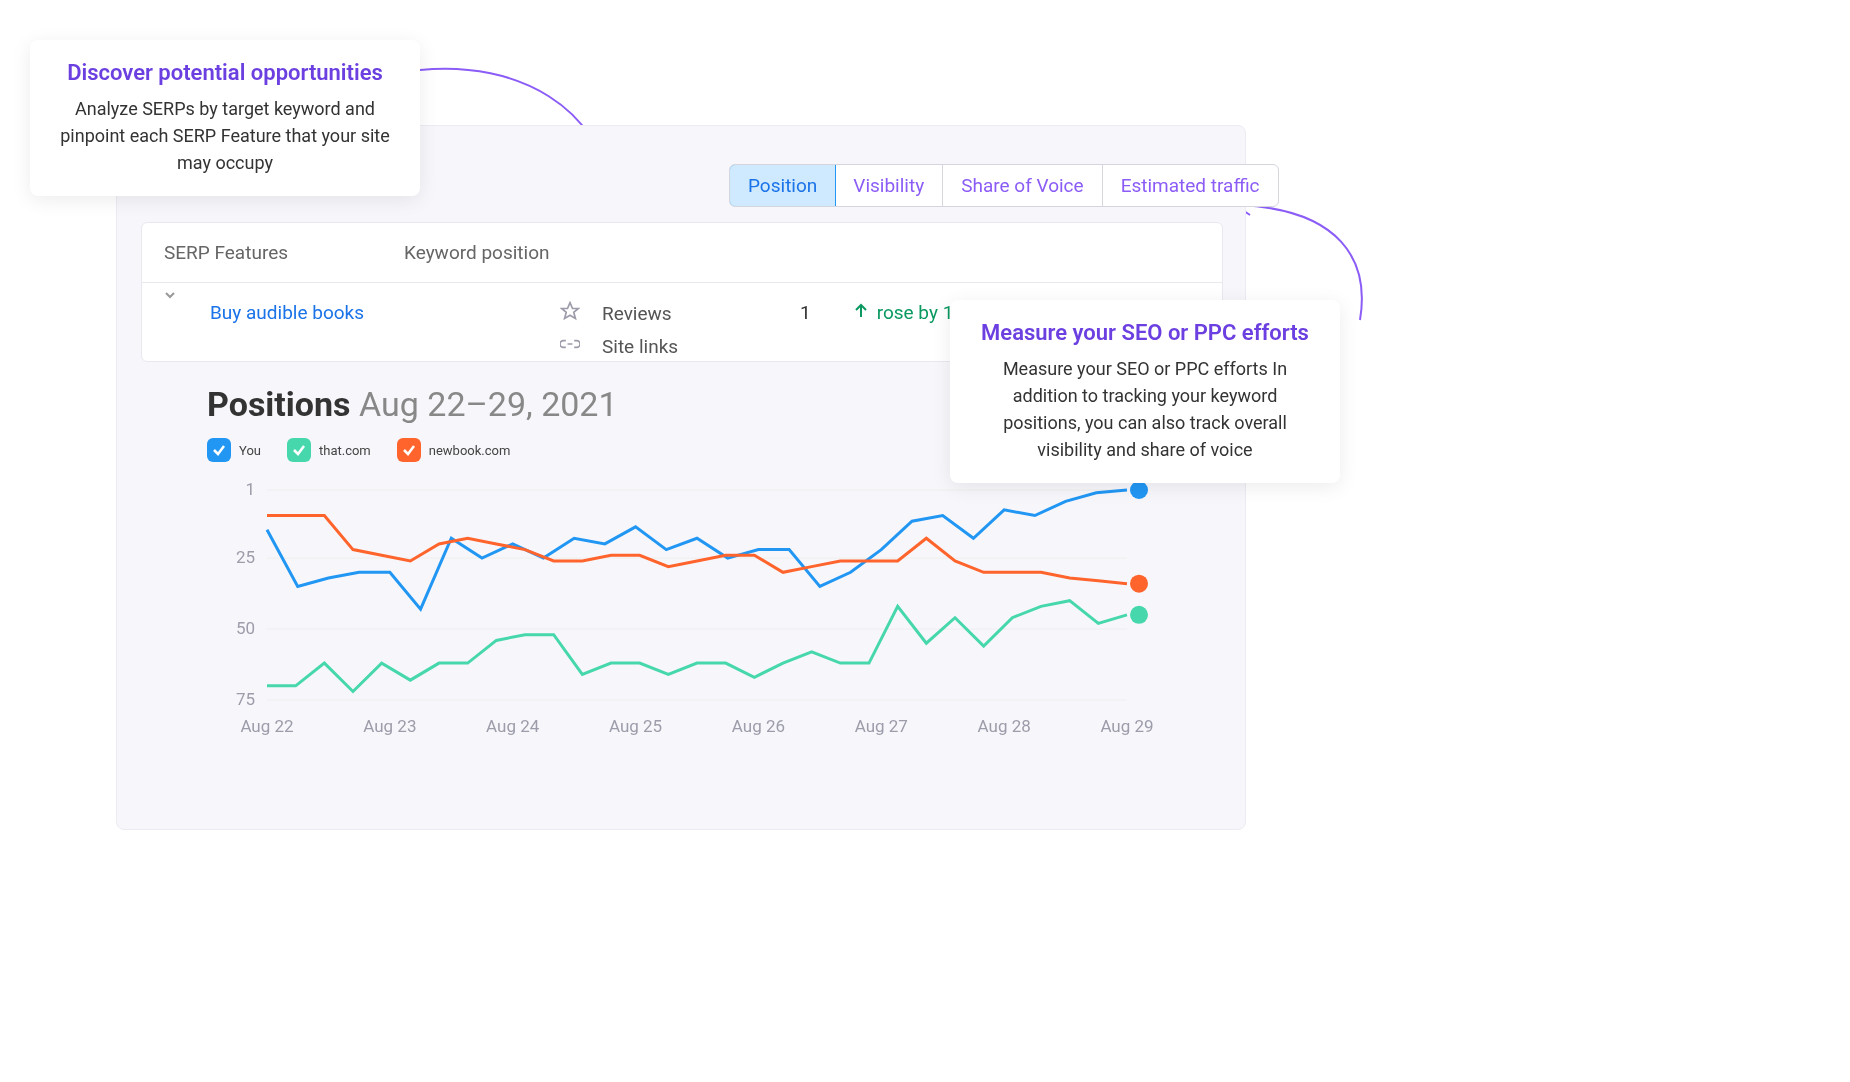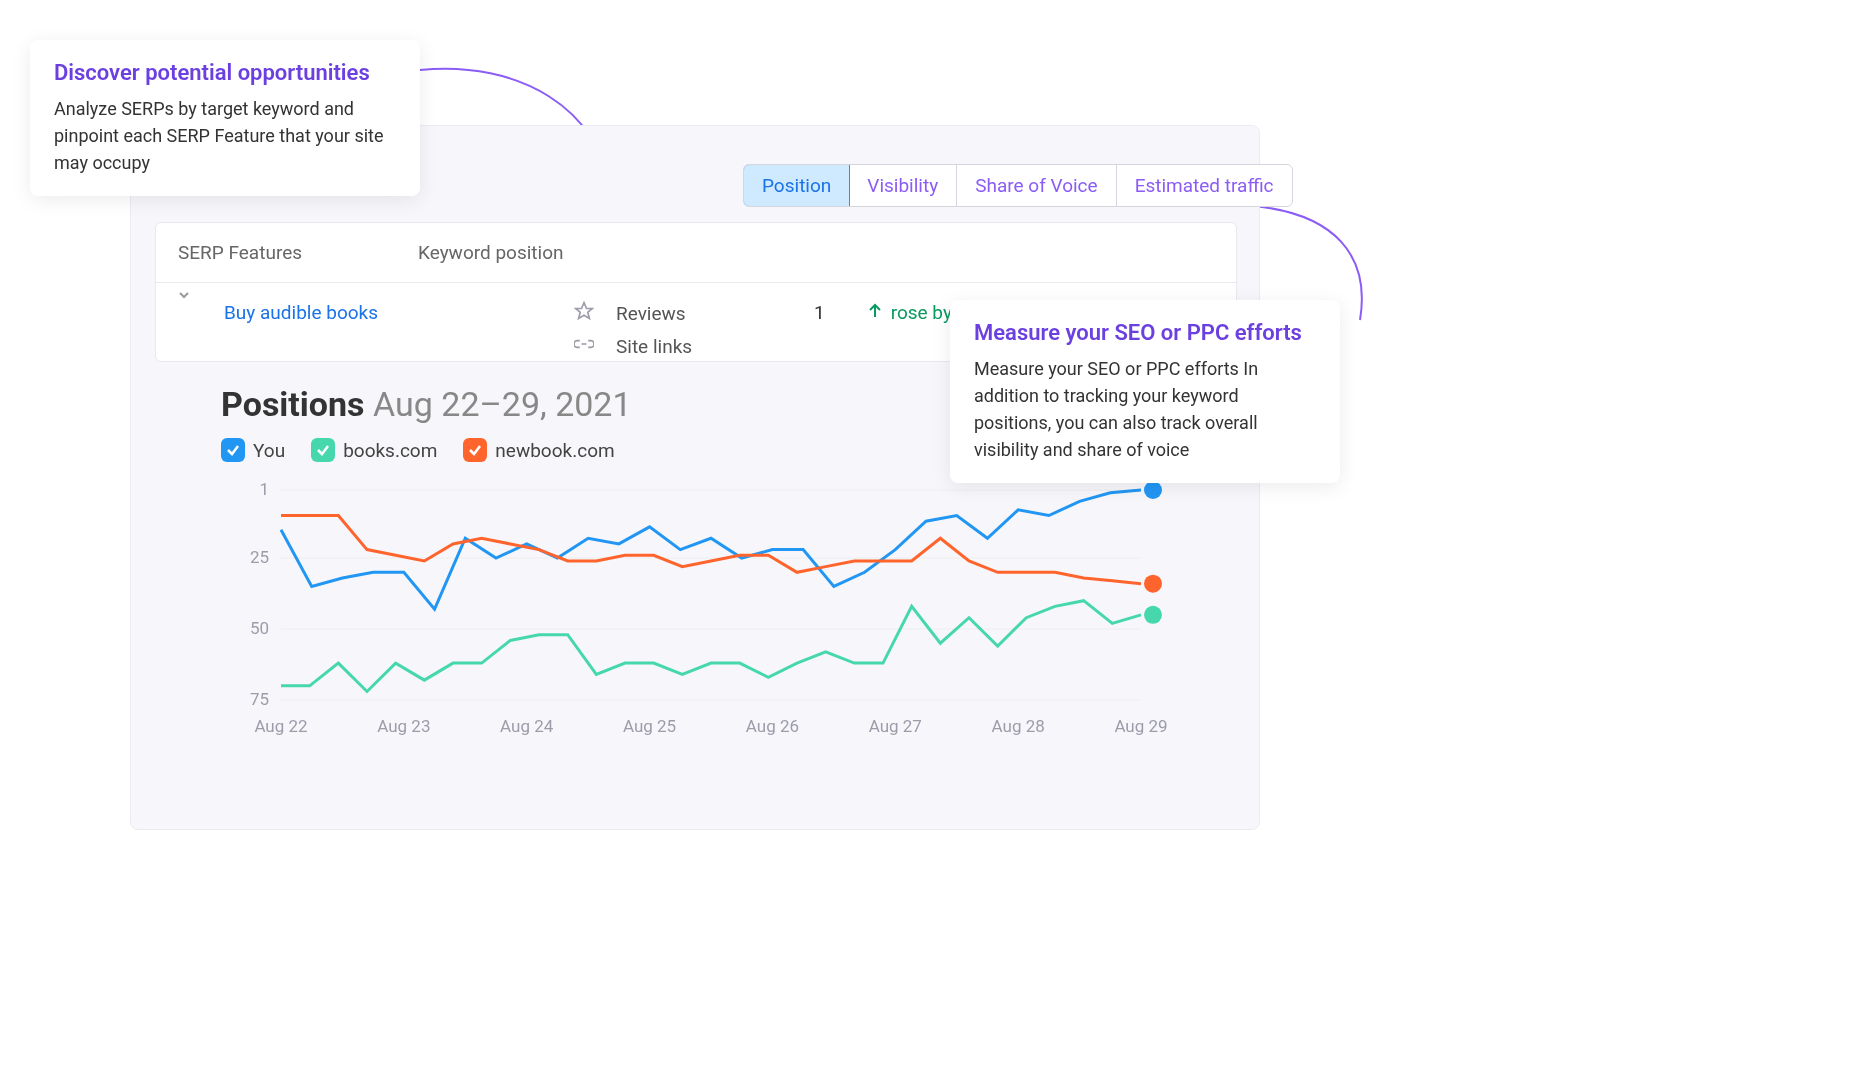--- a/index.html
+++ b/index.html
@@ -6,21 +6,21 @@
   body {
     font-family: -apple-system, BlinkMacSystemFont, "Segoe UI", Roboto, Helvetica, Arial, sans-serif;
     background: #fff;
     width: 1850px;
     height: 1082px;
     position: relative;
     color: #333;
   }
   .panel {
     position: absolute;
-    left: 130px;
+    left: 116px;
     top: 125px;
     width: 1130px;
     height: 705px;
     background: #f7f7fb;
     border: 1px solid #ecebf3;
     border-radius: 8px;
   }
   .tabs {
     position: absolute;
     top: 38px;
@@ -87,34 +87,35 @@
   .pos-change { color: #0a9960; display: flex; align-items: center; gap: 8px; font-size: 19px; }
   .chart-section {
     position: absolute;
     left: 90px;
     top: 258px;
     width: 1010px;
   }
   .chart-title { font-size: 34px; color: #888; margin-bottom: 14px; }
   .chart-title strong { color: #333; font-weight: 700; }
   .legend { display: flex; gap: 26px; align-items: center; margin-bottom: 18px; margin-left: 0; }
-  .lg { display: flex; align-items: center; gap: 8px; font-size: 19px; color: #444; }
+  .lg { display: flex; align-items: center; gap: 8px; font-size: 13px; color: #444; }
   .swatch {
     width: 24px; height: 24px; border-radius: 6px; display: flex; align-items: center; justify-content: center;
   }
   .sw-you { background: #2196f3; }
   .sw-books { background: #47d7ac; }
   .sw-new { background: #ff642d; }
   .callout {
     position: absolute;
     background: #fff;
     border-radius: 8px;
     box-shadow: 0 4px 20px rgba(0,0,0,0.08);
     padding: 20px 24px;
     max-width: 390px;
+    text-align: center;
   }
   .callout h3 { color: #6b3fe0; font-size: 22px; font-weight: 600; margin-bottom: 10px; }
   .callout p { color: #333; font-size: 18px; line-height: 1.5; }
   .callout1 { left: 30px; top: 40px; }
   .callout2 { left: 950px; top: 300px; width: 400px; }
   .axis-label { fill: #9c9caa; font-size: 17px; }
   .grid-line { stroke: #eee; stroke-width: 1; }
   .series { fill: none; stroke-width: 3; }
   .end-dot { }
   .arrow { position: absolute; pointer-events: none; }
@@ -204,21 +205,21 @@
             </svg>
         </span>
         <span>You</span>
       </div>
       <div class="lg">
         <span class="swatch sw-books">
           <svg width="14" height="14" viewBox="0 0 14 14">
               <path d="M2 7 L6 11 L12 3" stroke="#fff" stroke-width="2.5" fill="none"></path>
             </svg>
         </span>
-        <span>books.com</span>
+        <span>that.com</span>
       </div>
       <div class="lg">
         <span class="swatch sw-new">
           <svg width="14" height="14" viewBox="0 0 14 14">
               <path d="M2 7 L6 11 L12 3" stroke="#fff" stroke-width="2.5" fill="none"></path>
             </svg>
         </span>
         <span>newbook.com</span>
       </div>
     </div>

